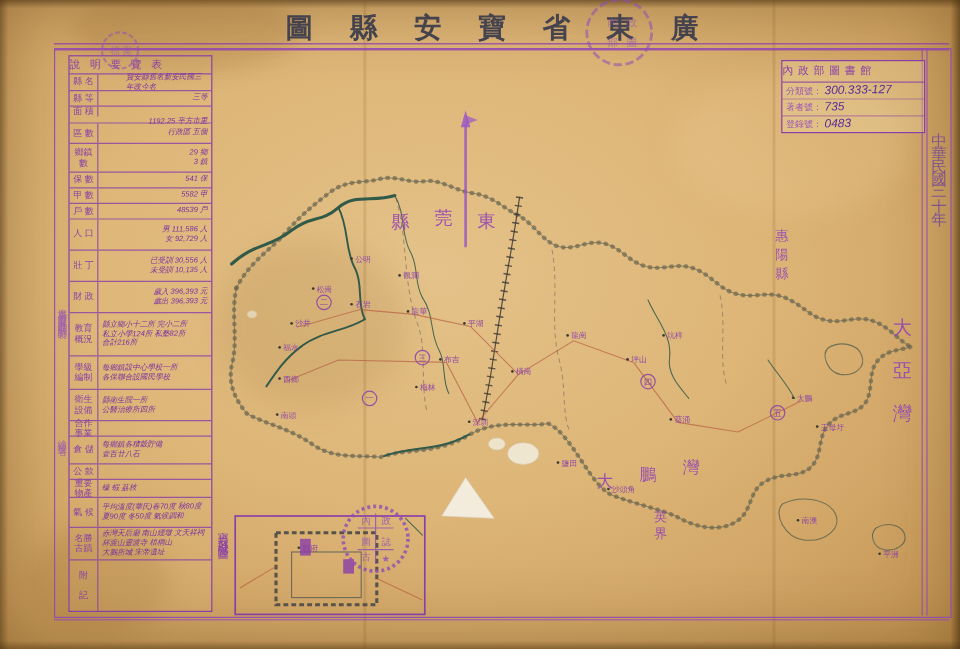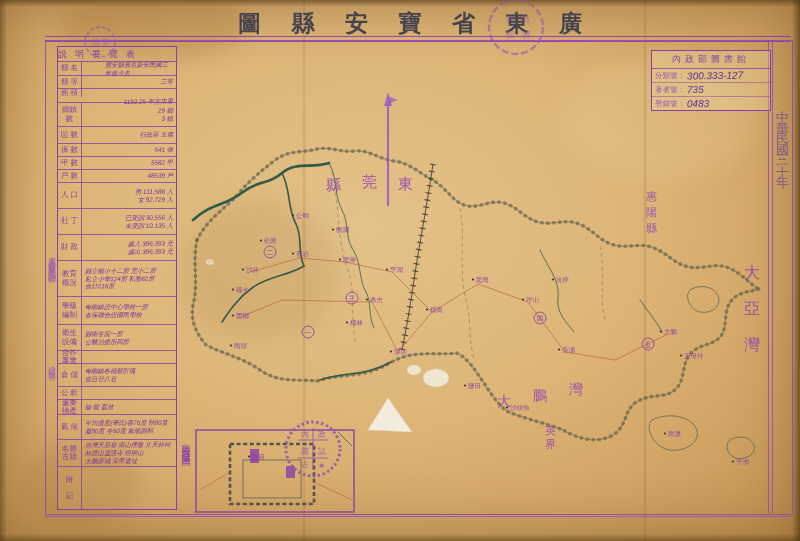--- a/index.html
+++ b/index.html
@@ -27,21 +27,21 @@
     font-size:9px;text-align:left;letter-spacing:8px;line-height:14px;}
   .trow{display:flex;border-bottom:1px solid rgba(138,63,168,.8);box-sizing:border-box;flex:0 0 auto;}
   .trow:last-child{border-bottom:none;flex:1 1 auto;}
   .t-label{width:24px;border-right:1px solid rgba(138,63,168,.8);color:#8a3fa8;font-size:7.5px;
     display:flex;align-items:center;justify-content:center;text-align:center;white-space:pre-line;line-height:1.1;box-sizing:border-box;}
   .t-val{flex:1;color:#7b2fa0;font-size:6.3px;line-height:1.25;padding:1px 3px;display:flex;
     flex-direction:column;justify-content:center;font-style:italic;transform:rotate(-.5deg);box-sizing:border-box;}
   .t-val.right{text-align:right;}
   
   .card{position:absolute;left:651px;top:50px;width:118px;border:1.2px solid #8a3fa8;background:rgba(236,214,160,.35);}
-  .card-h{border-bottom:1px solid rgba(138,63,168,.8);color:#8a3fa8;font-size:9px;text-align:center;
+  .card-h{border-bottom:1px solid rgba(138,63,168,.8);color:#8a3fa8;font-size:9px;text-align:left;
     letter-spacing:4px;padding:2px 0;}
   .card-row{display:flex;align-items:center;border-bottom:1px solid rgba(138,63,168,.5);padding:1px 3px;}
   .card-row:last-child{border-bottom:none;align-items:center;}
   .card-lab{color:#9a55b5;font-size:7.5px;}
   .card-val{color:#5a2d9a;font-size:10px;font-style:italic;transform:rotate(-1deg);margin-left:2px;}
   
   .vtext{position:absolute;writing-mode:vertical-rl;text-orientation:upright;color:#7a4d92;}
   .v-date{left:773px;top:100px;font-size:13px;letter-spacing:11px;opacity:.9;}
   .v-lmarg1{left:45px;top:250px;font-size:8px;letter-spacing:2px;color:#9a55b5;opacity:.85;}
   .v-lmarg2{left:45px;top:360px;font-size:8px;letter-spacing:3px;color:#9a55b5;opacity:.85;}
@@ -121,32 +121,32 @@
           <div class="t-val right">
             <div>三等</div>
           </div>
         </div>
         <div class="trow" style="height: 14px; flex-direction: column;">
           <div class="t-label">面 積</div>
           <div class="t-val right">
             <div>1192.25 平方市里</div>
           </div>
         </div>
+        <div class="trow" style="height: 17px;">
+          <div class="t-label">區 數</div>
+          <div class="t-val right">
+            <div>行政區 五個</div>
+          </div>
+        </div>
         <div class="trow" style="height: 24px;">
           <div class="t-label">鄉鎮
 數</div>
           <div class="t-val right">
             <div>29 鄉</div>
             <div>3 鎮</div>
-          </div>
-        </div>
-        <div class="trow" style="height: 17px;">
-          <div class="t-label">區 數</div>
-          <div class="t-val right">
-            <div>行政區 五個</div>
           </div>
         </div>
         <div class="trow" style="height: 13px;">
           <div class="t-label">保 數</div>
           <div class="t-val right">
             <div>541 保</div>
           </div>
         </div>
         <div class="trow" style="height: 13px;">
           <div class="t-label">甲 數</div>

